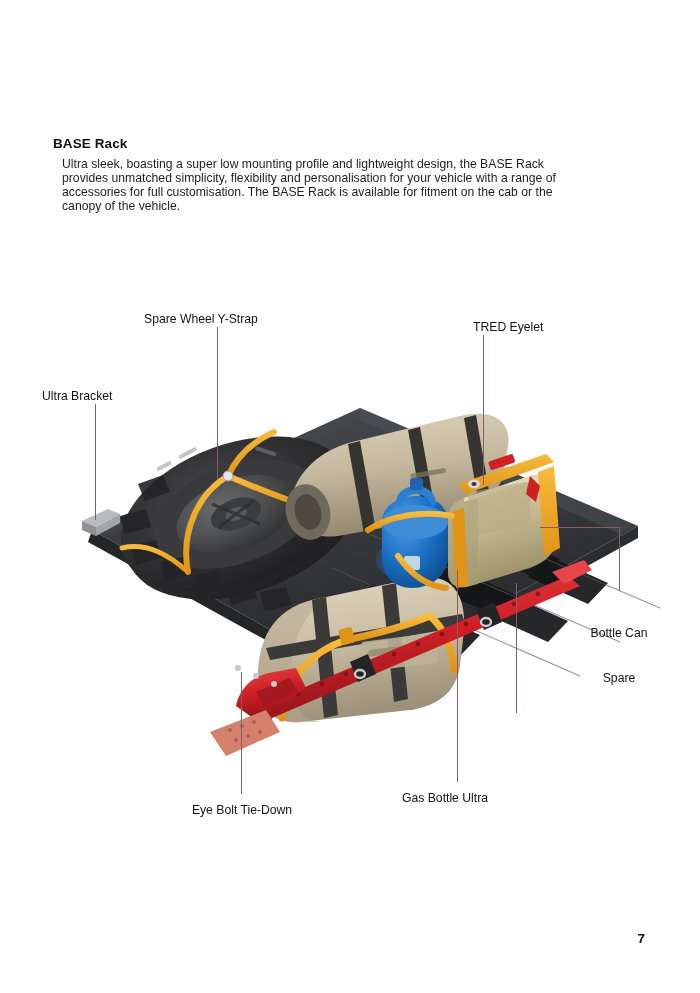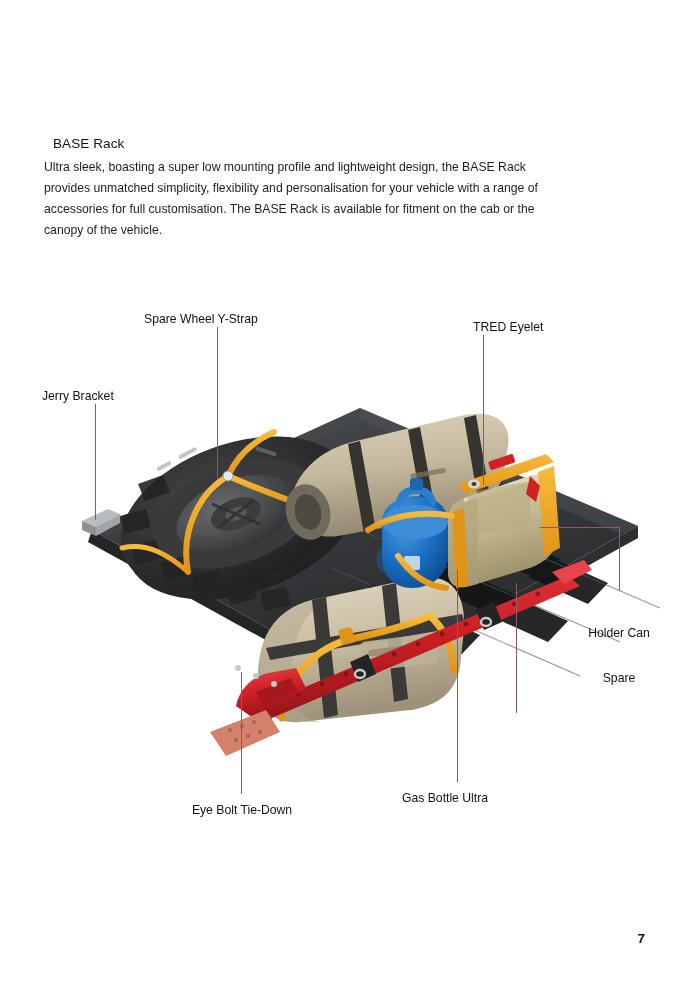--- a/index.html
+++ b/index.html
@@ -22,31 +22,31 @@
     inset: 0;
     background: #ffffff;
   }
 
   
   .section-title {
     position: absolute;
     left: 53px;
     top: 136px;
     font-size: 13.5px;
-    font-weight: normal;
+    font-weight: bold;
     letter-spacing: 0.1px;
     color: #121212;
   }
   .section-body {
     position: absolute;
-    left: 44px;
+    left: 62px;
     top: 157px;
     width: 495px;
     font-size: 12.2px;
-    line-height: 21px;
+    line-height: 14px;
     color: #1d1d1d;
     letter-spacing: 0.01px;
   }
 
   
   .callout {
     position: absolute;
     font-size: 12.2px;
     line-height: 15px;
     color: #121212;
@@ -357,28 +357,28 @@
 
   <div class="leader-h" style="left:540px; top:527px; width:80px;"></div>
   <div class="leader-v" style="left:619px; top:527px; height:64px;"></div>
 
   <div class="leader-v" style="left:516px; top:583px; height:130px;"></div>
 
   <div class="leader-v" style="left:457px; top:570px; height:212px;"></div>
 
   <div class="leader-v" style="left:241px; top:672px; height:122px;"></div>
 
-  <div class="callout" style="left:42px; top:389px;">Jerry Bracket</div>
+  <div class="callout" style="left:42px; top:389px;">Ultra Bracket</div>
 
   <div class="callout" style="left:144px; top:312px;">Spare Wheel Y-Strap</div>
 
   <div class="callout" style="left:473px; top:320px;">TRED Eyelet</div>
 
   <div class="callout center" style="left:569px; top:596px; width:100px;">
-    <div>Holder Can</div>
+    <div>Bottle Can</div>
     <div>Spare</div>
   </div>
 
 
   <div class="callout center" style="left:374px; top:791px; width:142px;">Gas Bottle Ultra</div>
 
   <div class="callout center" style="left:171px; top:803px; width:142px;">Eye Bolt Tie-Down</div>
 
   <div class="page-number">7</div>
 

